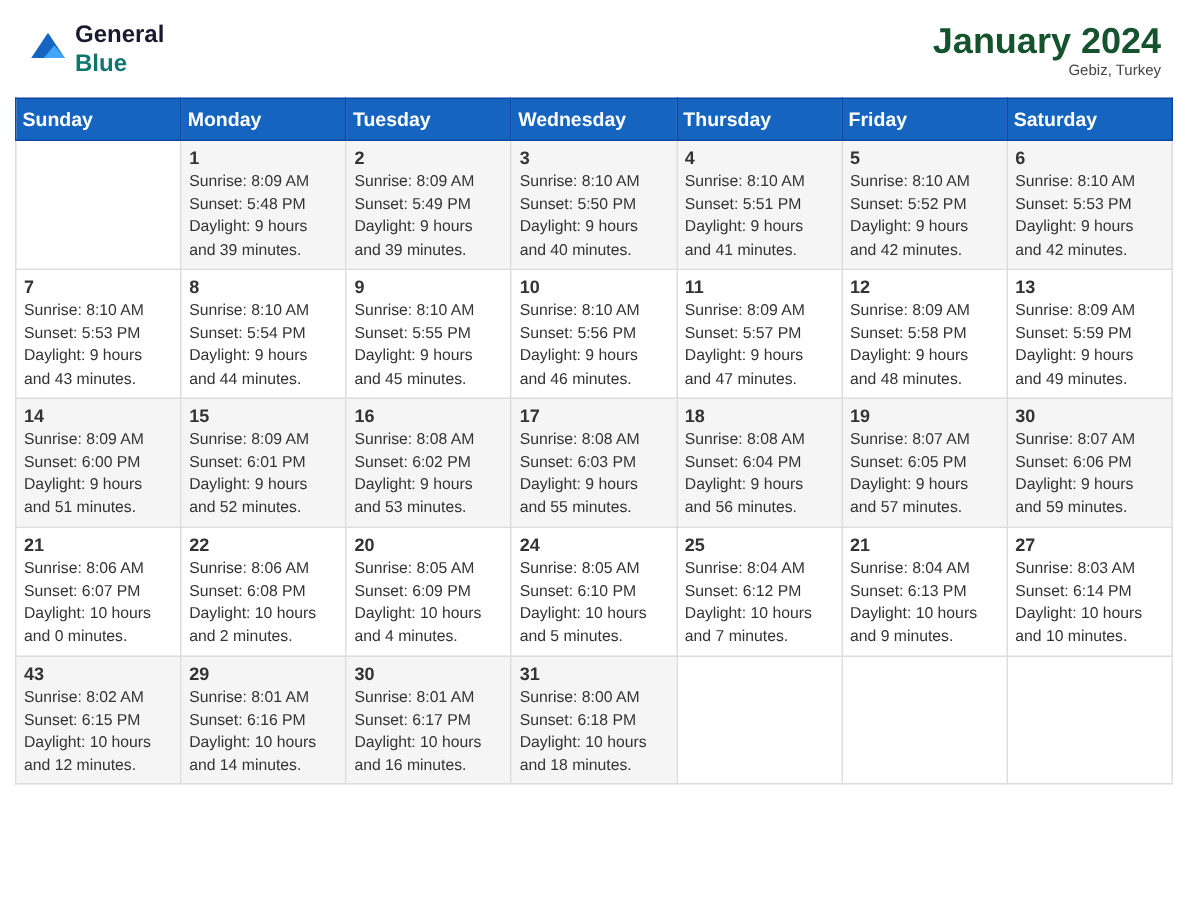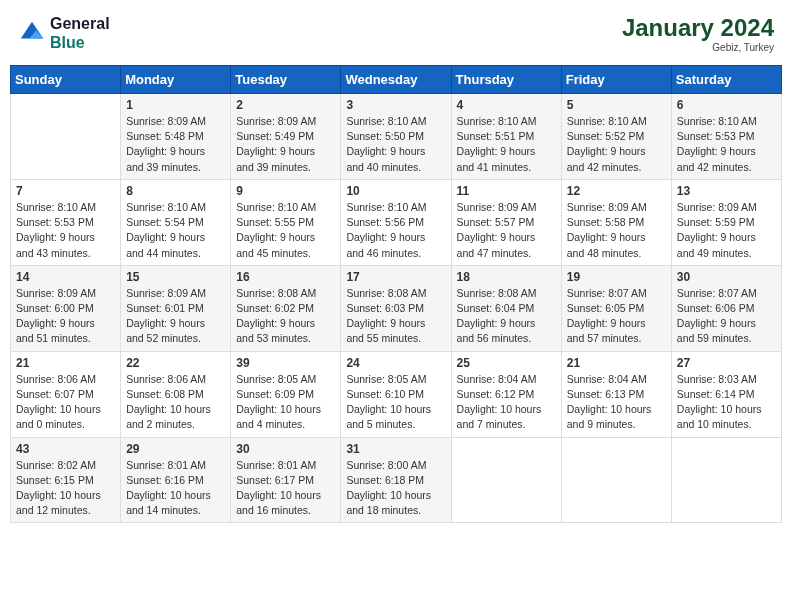--- a/index.html
+++ b/index.html
@@ -280,21 +280,21 @@
 and 0 minutes.</div>
         </td>
         <td>
           <span class="day-num">22</span>
           <div class="day-info" style="white-space: pre-line;">Sunrise: 8:06 AM
 Sunset: 6:08 PM
 Daylight: 10 hours
 and 2 minutes.</div>
         </td>
         <td>
-          <span class="day-num">39</span>
+          <span class="day-num">20</span>
           <div class="day-info" style="white-space: pre-line;">Sunrise: 8:05 AM
 Sunset: 6:09 PM
 Daylight: 10 hours
 and 4 minutes.</div>
         </td>
         <td>
           <span class="day-num">24</span>
           <div class="day-info" style="white-space: pre-line;">Sunrise: 8:05 AM
 Sunset: 6:10 PM
 Daylight: 10 hours

